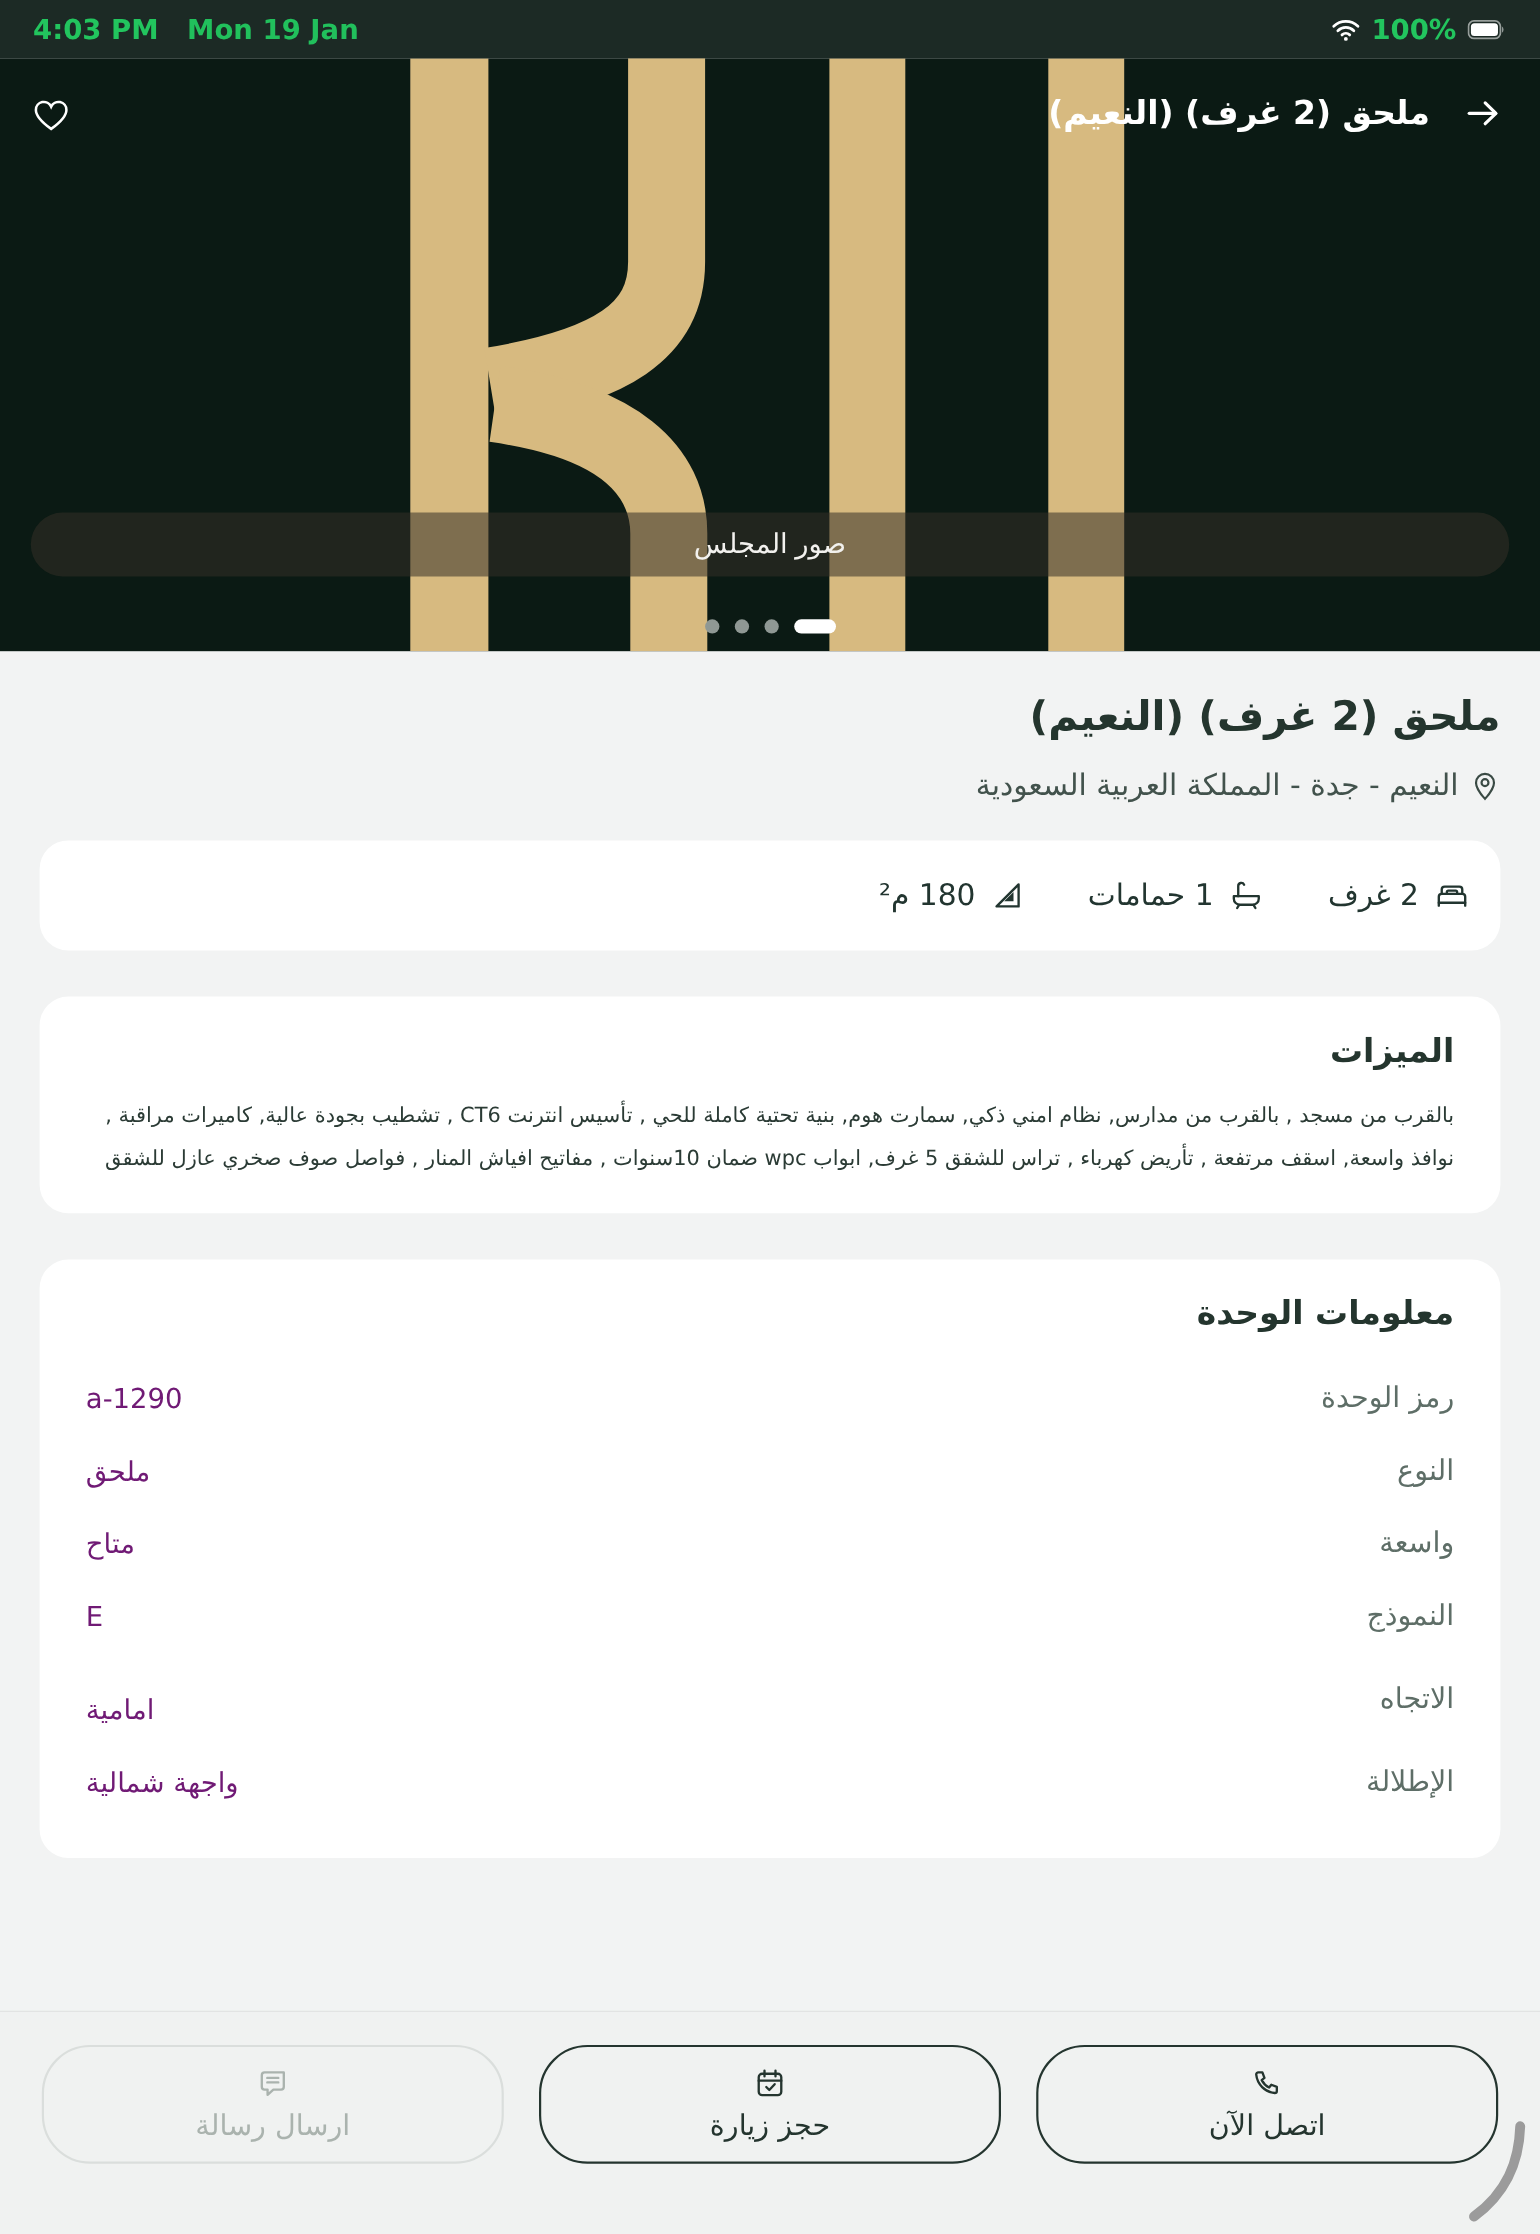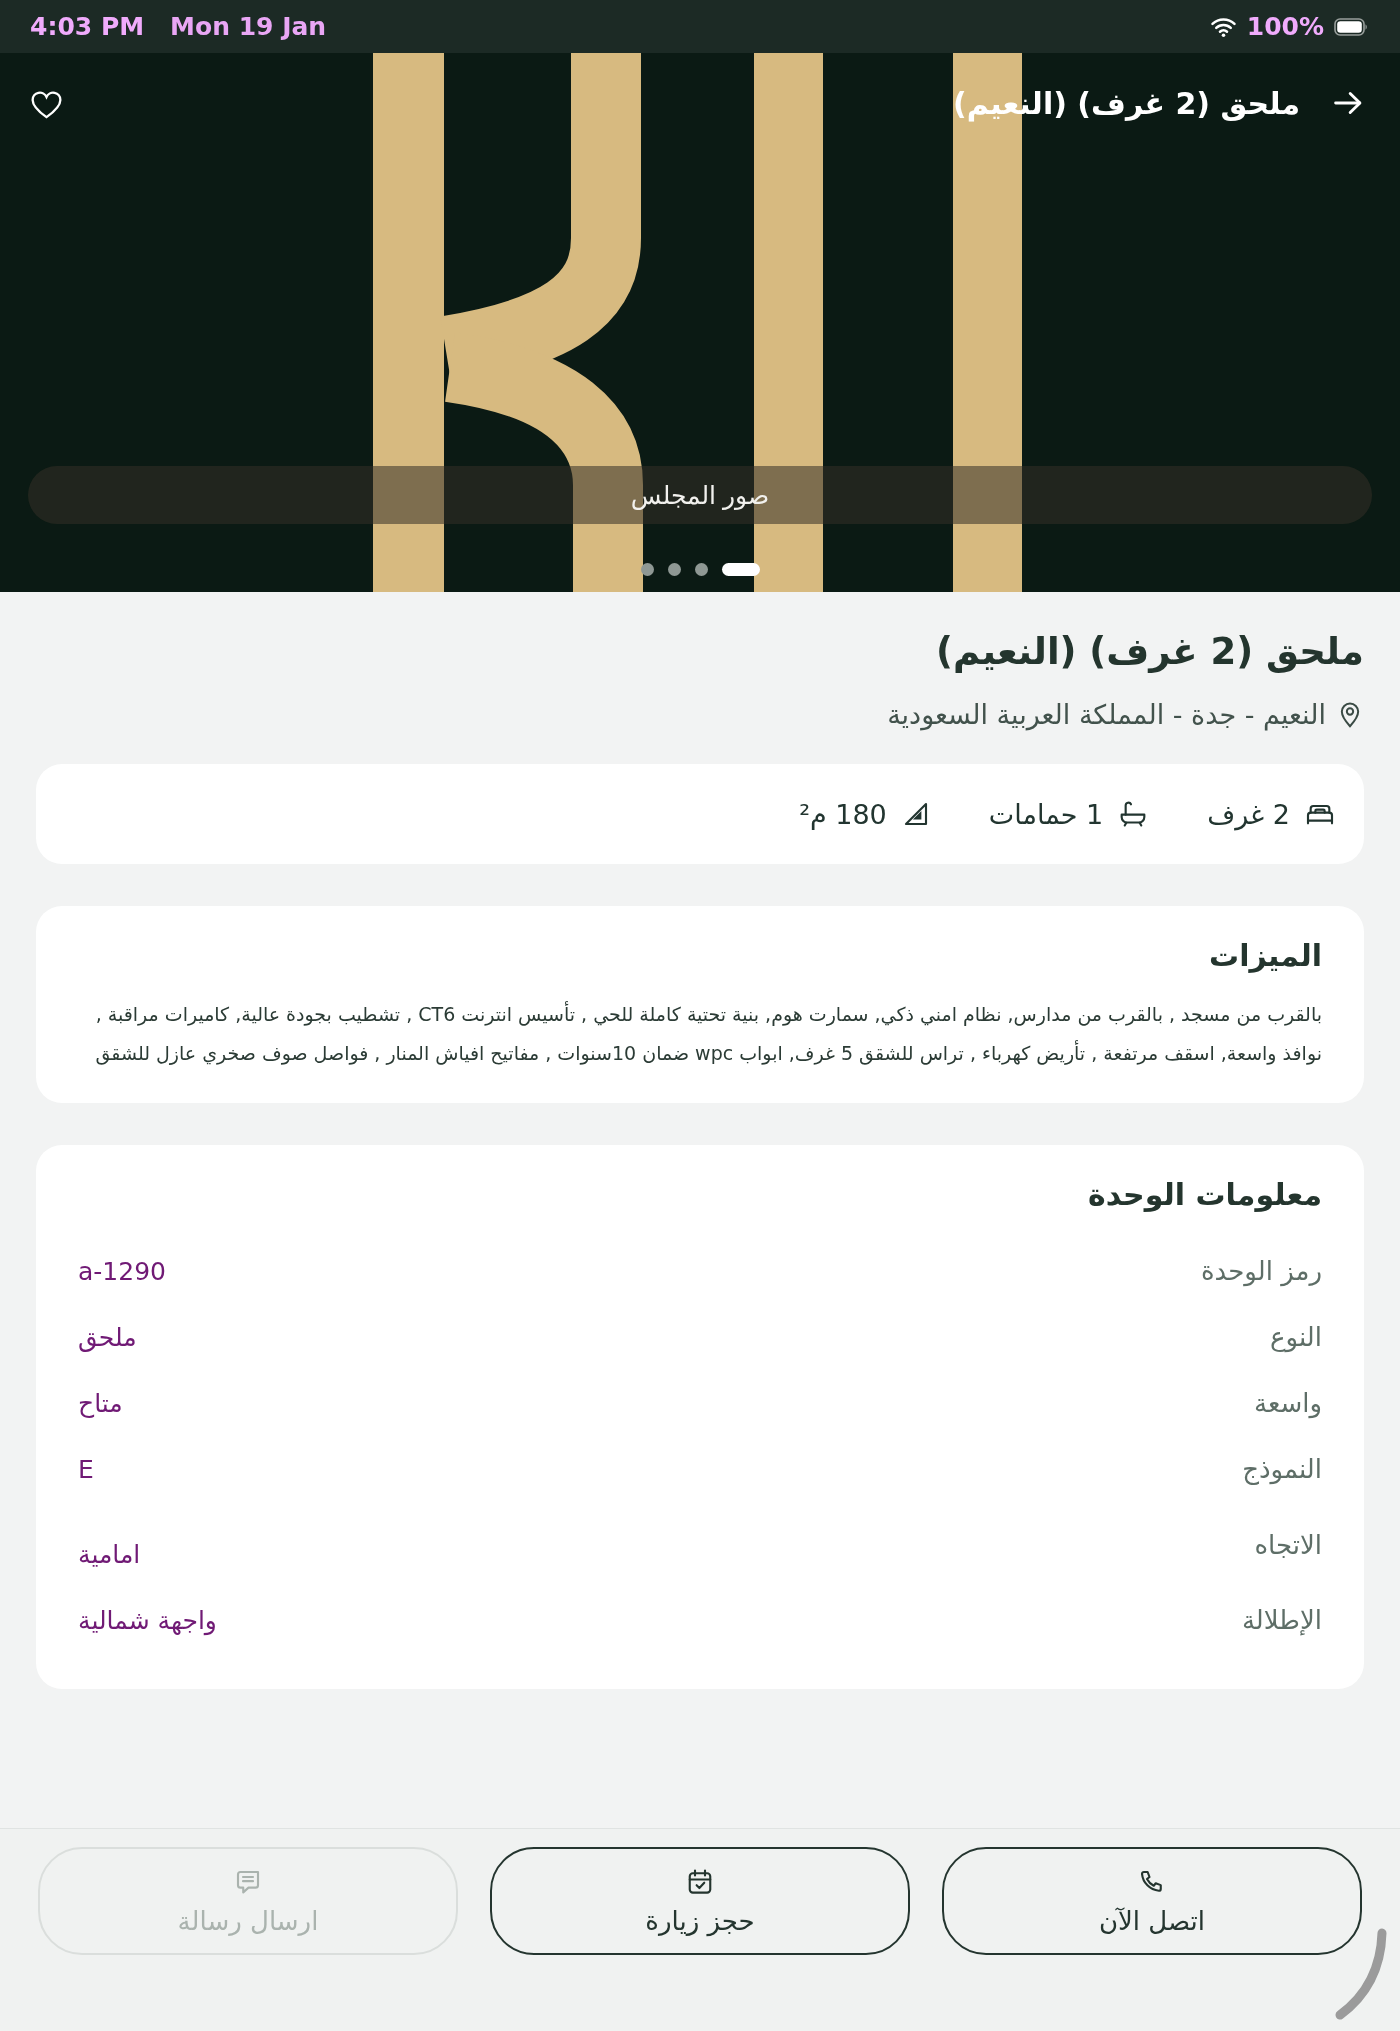--- a/index.html
+++ b/index.html
@@ -5,21 +5,21 @@
   html,body{margin:0;padding:0;background:#555;}
   *{box-sizing:border-box;}
   .screen{
     position:relative;width:1400px;height:2031px;margin:0 auto;
     background:#f2f3f3;overflow:hidden;
     font-family:"DejaVu Sans",sans-serif;color:#24352e;
   }
   
   .status-bar{
     position:absolute;top:0;left:0;width:1400px;height:53px;
-    background:#1c2a25;color:#f0abfc;display:flex;align-items:center;
+    background:#1c2a25;color:#22c55e;display:flex;align-items:center;
     justify-content:space-between;padding:16px 30px;font-size:25px;
   }
   .sb-left{display:flex;gap:26px;align-items:center;}
   .sb-time{font-weight:700;}
   .sb-date{font-weight:600;opacity:.97;}
   .sb-right{display:flex;gap:10px;align-items:center;font-weight:600;}
   
   .hero{position:absolute;top:53px;left:0;width:1400px;height:539px;background:#0b1a14;overflow:hidden;}
   .hero-letters{position:absolute;top:0;left:0;}
   .hero-header{position:absolute;top:28px;left:24px;right:30px;display:flex;align-items:center;}
@@ -50,21 +50,21 @@
   .features-text{margin:22px 0 0 0;font-size:19px;line-height:39px;color:#2b3b35;text-align:right;}
   .unit-card{margin-top:42px;padding:32px 42px 54px 42px;}
   .info-row{display:flex;justify-content:space-between;align-items:center;margin-top:36px;}
   .info-row:first-of-type{margin-top:44px;}
   .info-label{font-size:26px;color:#5e6e67;}
   .info-value{font-size:25px;color:#701a75;direction:ltr;unicode-bidi:embed;}
   
   .bottom-bar{
     position:absolute;top:1828px;left:0;width:1400px;height:203px;
     background:#f0f2f1;border-top:1px solid #e0e3e2;
-    display:flex;gap:32px;padding:18px 38px 0 38px;align-items:flex-start;
+    display:flex;gap:32px;padding:30px 38px 0 38px;align-items:flex-start;
   }
   .action-btn{
     flex:1;height:108px;border-radius:44px;background:transparent;
     display:flex;flex-direction:column;align-items:center;justify-content:center;gap:9px;
     font-family:inherit;font-size:26px;cursor:pointer;
   }
   .action-btn.primary{border:2.5px solid #24352f;color:#24352f;}
   .action-btn.disabled{border:2px solid #dadedc;color:#aab3ae;cursor:default;}
   .squiggle{position:absolute;right:12px;bottom:4px;}
 </style>

